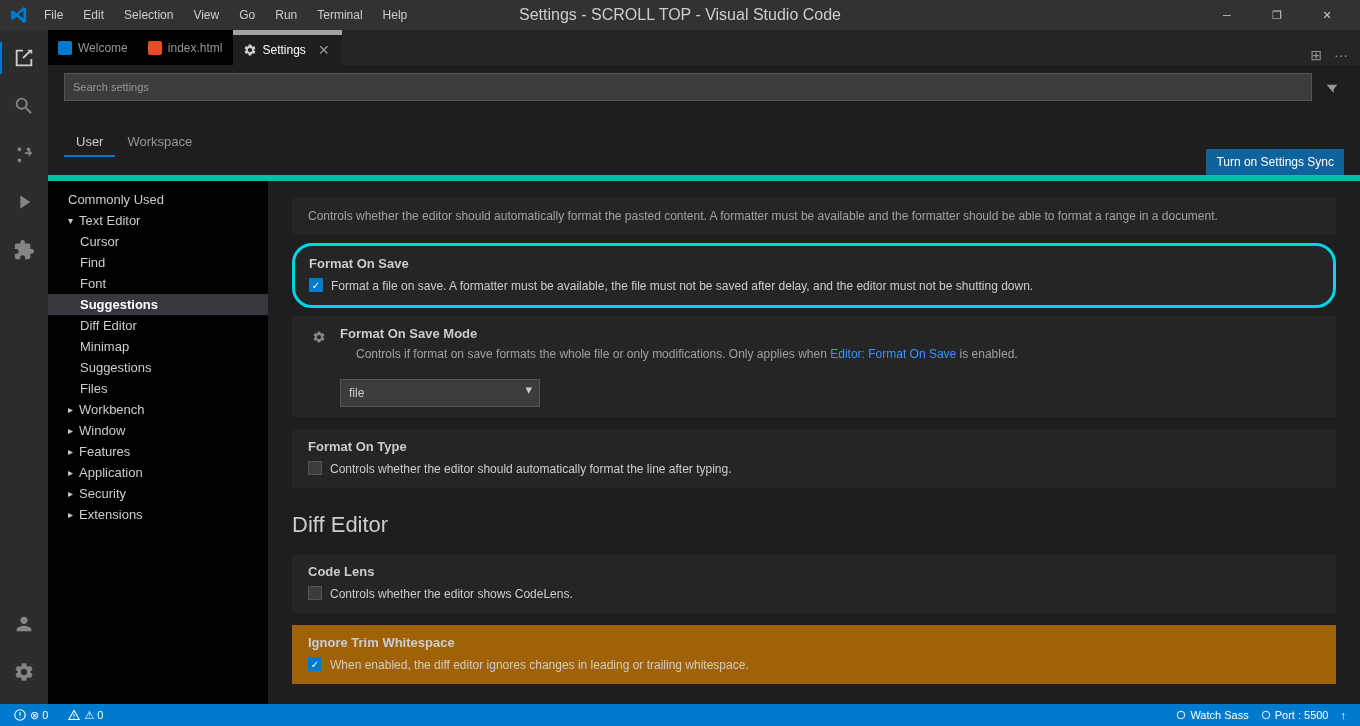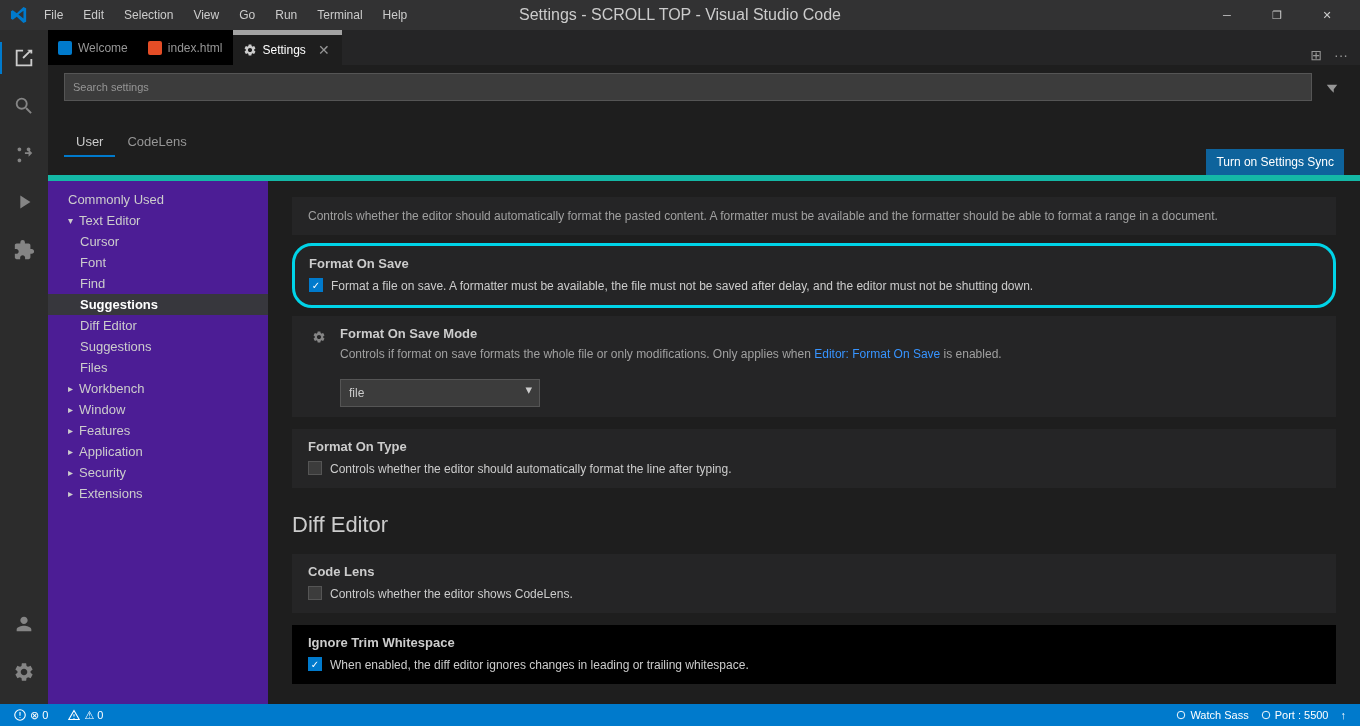--- a/index.html
+++ b/index.html
@@ -234,21 +234,21 @@
     
     .settings-body {
       display: flex;
       flex: 1;
       overflow: hidden;
     }
 
     
     .settings-sidebar {
       width: 220px;
-      background: #4c1d95;
+      background: #000000;
       overflow-y: auto;
       flex-shrink: 0;
       padding: 8px 0;
     }
     .sidebar-item {
       padding: 3px 16px 3px 20px;
       font-size: 13px;
       color: #cccccc;
       cursor: pointer;
       display: flex;
@@ -499,49 +499,52 @@
         <input type="text" class="search-bar" style="flex: 1 1 0%;" placeholder="Search settings">
         <div class="search-action-btn">
           <svg width="14" height="14" viewBox="0 0 16 16" fill="#969696">
               <path d="M6 10.5l-4-5h12l-4 5v4l-4-4z"></path>
             </svg>
         </div>
       </div>
       <div class="tabs-row">
         <div class="settings-tabs">
           <div class="settings-tab active">User</div>
-          <div class="settings-tab">CodeLens</div>
+          <div class="settings-tab">Workspace</div>
         </div>
         <button class="sync-btn">Turn on Settings Sync</button>
       </div>
 
       <div class="settings-body">
 
         <div class="settings-sidebar">
           <div class="sidebar-item">
             <span>Commonly Used</span>
           </div>
           <div class="sidebar-item">
             <span class="sidebar-chevron">▾</span>
             <span>Text Editor</span>
           </div>
           <div class="sidebar-item sub">
             <span>Cursor</span>
           </div>
           <div class="sidebar-item sub">
+            <span>Find</span>
+          </div>
+          <div class="sidebar-item sub">
             <span>Font</span>
-          </div>
-          <div class="sidebar-item sub">
-            <span>Find</span>
           </div>
           <div class="sidebar-item sub active">
             <span>Suggestions</span>
           </div>
           <div class="sidebar-item sub">
             <span>Diff Editor</span>
+          </div>
+          <div class="sidebar-item sub">
+            <span>Minimap</span>
           </div>
           <div class="sidebar-item sub">
             <span>Suggestions</span>
           </div>
           <div class="sidebar-item sub">
             <span>Files</span>
           </div>
           <div class="sidebar-item">
             <span class="sidebar-chevron">▸</span>
             <span>Workbench</span>
@@ -583,21 +586,21 @@
           </div>
 
           <div style="display:flex; align-items:flex-start; gap:6px; margin-bottom:12px; padding: 10px 16px; background:#252526;">
             <div class="gear-icon-btn">
               <svg width="14" height="14" viewBox="0 0 24 24" fill="currentColor">
                   <path d="M19.14 12.94c.04-.3.06-.61.06-.94 0-.32-.02-.64-.07-.94l2.03-1.58c.18-.14.23-.41.12-.61l-1.92-3.32c-.12-.22-.37-.29-.59-.22l-2.39.96c-.5-.38-1.03-.7-1.62-.94l-.36-2.54c-.04-.24-.24-.41-.48-.41h-3.84c-.24 0-.43.17-.47.41l-.36 2.54c-.59.24-1.13.57-1.62.94l-2.39-.96c-.22-.08-.47 0-.59.22L2.74 8.87c-.12.21-.08.47.12.61l2.03 1.58c-.05.3-.07.62-.07.94s.02.64.07.94l-2.03 1.58c-.18.14-.23.41-.12.61l1.92 3.32c.12.22.37.29.59.22l2.39-.96c.5.38 1.03.7 1.62.94l.36 2.54c.05.24.24.41.48.41h3.84c.24 0 .44-.17.47-.41l.36-2.54c.59-.24 1.13-.56 1.62-.94l2.39.96c.22.08.47 0 .59-.22l1.92-3.32c.12-.22.07-.47-.12-.61l-2.01-1.58zM12 15.6c-1.98 0-3.6-1.62-3.6-3.6s1.62-3.6 3.6-3.6 3.6 1.62 3.6 3.6-1.62 3.6-3.6 3.6z"></path>
                 </svg>
             </div>
             <div>
               <div class="setting-label">Format On Save Mode</div>
-              <p class="setting-description" style="margin-left:0; margin-top:4px;">
+              <p class="setting-description" style="margin-left:16px; margin-top:4px;">
                 <span>Controls if format on save formats the whole file or only modifications. Only applies when </span><a href="#">Editor: Format On Save</a><span> is enabled.</span>
               </p>
               <div class="select-wrapper">
                 <select class="select-control">
                   <option>file</option>
                   <option>modifications</option>
                   <option>modificationsIfAvailable</option>
                 </select>
               </div>
             </div>
@@ -614,21 +617,21 @@
           <div class="setting-section-title">Diff Editor</div>
 
           <div style="padding: 10px 16px; background: #252526; margin-bottom: 12px;">
             <div class="setting-label">Code Lens</div>
             <div class="checkbox-row">
               <div class="checkbox"></div>
               <span class="checkbox-label">Controls whether the editor shows CodeLens.</span>
             </div>
           </div>
 
-          <div style="padding: 10px 16px; background: #000000; margin-bottom: 12px;">
+          <div style="padding: 10px 16px; background: #a16207; margin-bottom: 12px;">
             <div class="setting-label">Ignore Trim Whitespace</div>
             <div class="checkbox-row">
               <div class="checkbox checked"></div>
               <span class="checkbox-label">When enabled, the diff editor ignores changes in leading or trailing whitespace.</span>
             </div>
           </div>
 
         </div>
       </div>
     </div>

